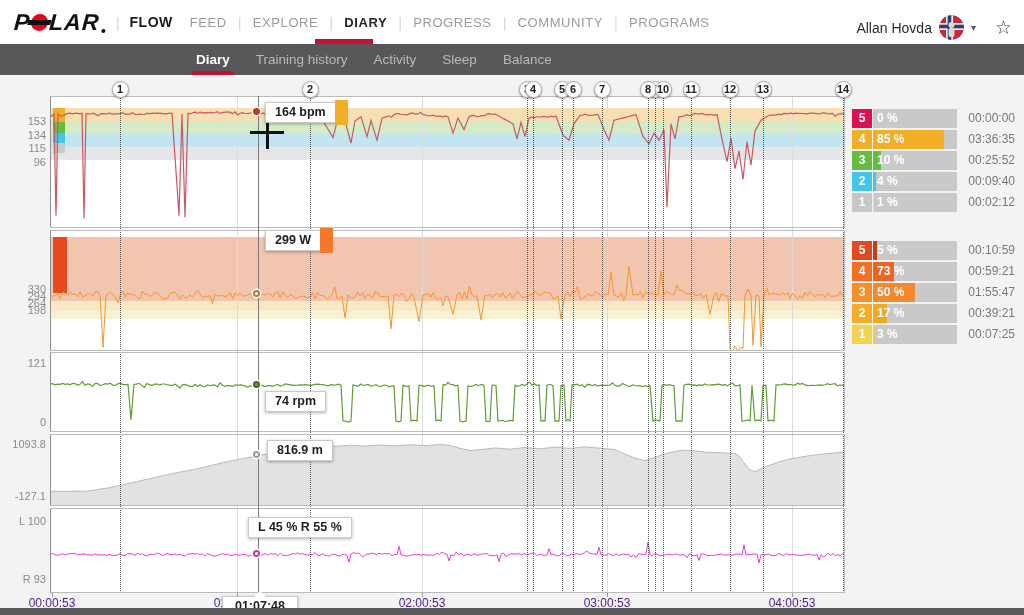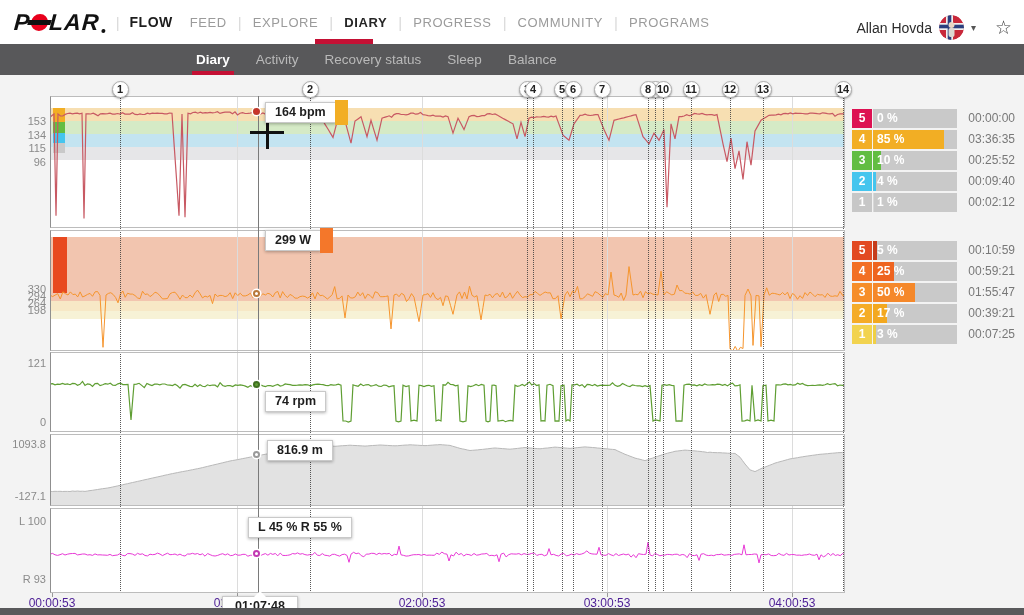--- a/index.html
+++ b/index.html
@@ -111,22 +111,22 @@
         </svg>
       </span>
       <span class="caret">▾</span>
       <span class="star">☆</span>
     </div>
     <div class="diary-underline"></div>
   </header>
 
   <nav class="subnav" id="subnav">
       <span class="subtab active">Diary</span>
+      <span class="subtab">Training history</span>
       <span class="subtab">Activity</span>
-      <span class="subtab">Recovery status</span>
       <span class="subtab">Sleep</span>
       <span class="subtab">Balance</span>
     </nav>
 
   <main id="stage">
     <div class="plot-bg"></div>
     <div id="bands-layer">
         <div class="band" style="left: 50px; width: 795px; top: 32.5px; height: 13.5px; background: rgb(247, 223, 178);"></div>
         <div class="band" style="left: 50px; width: 795px; top: 46px; height: 13px; background: rgb(213, 234, 198);"></div>
         <div class="band" style="left: 50px; width: 795px; top: 59px; height: 13px; background: rgb(195, 228, 241);"></div>
@@ -304,21 +304,21 @@
           <div class="zchip" style="background: rgb(226, 73, 34);">5</div>
           <div class="ztrack"></div>
           <div class="zfill" style="width: 4px; background: rgb(198, 60, 27);"></div>
           <div class="zpct">5 %</div>
           <div class="ztime">00:10:59</div>
         </div>
         <div class="zrow">
           <div class="zchip" style="background: rgb(242, 111, 36);">4</div>
           <div class="ztrack"></div>
           <div class="zfill" style="width: 21px; background: rgb(238, 100, 32);"></div>
-          <div class="zpct">25 %</div>
+          <div class="zpct">73 %</div>
           <div class="ztime">00:59:21</div>
         </div>
         <div class="zrow">
           <div class="zchip" style="background: rgb(246, 142, 42);">3</div>
           <div class="ztrack"></div>
           <div class="zfill" style="width: 42px; background: rgb(245, 136, 42);"></div>
           <div class="zpct">50 %</div>
           <div class="ztime">01:55:47</div>
         </div>
         <div class="zrow">

